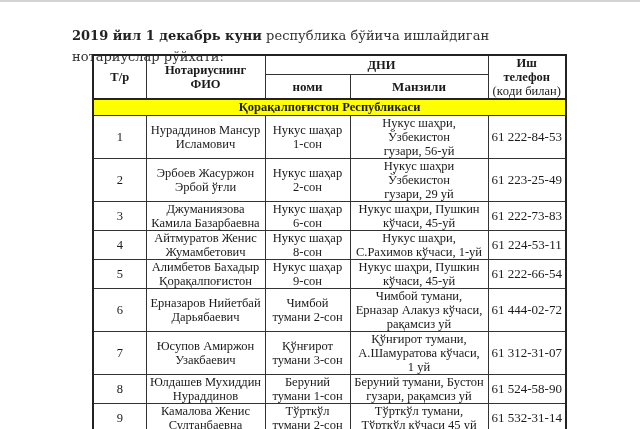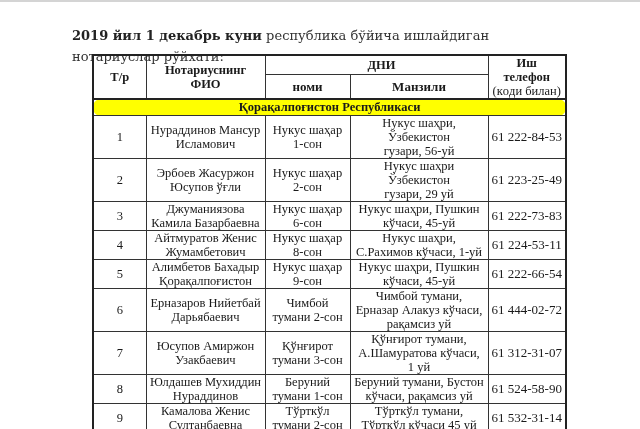--- a/index.html
+++ b/index.html
@@ -63,21 +63,20 @@
     table.notary tr.head-top th { border-top: 2px solid #222; }
     .phone-sub { font-weight: normal; }
     tr.region td {
       background: #ffff00;
       font-weight: bold;
       height: 15px;
       border-top: 2px solid #222;
       border-bottom: 1px solid #333;
       line-height: 15px;
       font-size: 12.5px;
-      border-radius: 8px;
     }
     tr.row-2 td { height: 28px; }
     tr.row-3 td { height: 41px; }
     tr.row-short td { height: 27px; }
     td.num { font-size: 12.5px; }
     td.phone { font-size: 13px; text-align: center; }
     td.addr { line-height: 14px; }
   </style>
 </head>
 <body>
@@ -127,21 +126,21 @@
           <div>Нукус шаҳри, Ўзбекистон</div>
           <div>гузари, 56-уй</div>
         </td>
     <td class="phone outer-right">61 222-84-53</td>
   </tr>
 
   <tr class="row-2">
     <td class="num outer-left">2</td>
     <td>
           <div>Эрбоев Жасуржон</div>
-          <div>Юсупов ўғли</div>
+          <div>Эрбой ўғли</div>
         </td>
     <td>
           <div>Нукус шаҳар</div>
           <div>2-сон</div>
         </td>
     <td class="addr">
           <div>Нукус шаҳри Ўзбекистон</div>
           <div>гузари, 29 уй</div>
         </td>
     <td class="phone outer-right">61 223-25-49</td>
@@ -239,21 +238,21 @@
     <td>
           <div>Юлдашев Мухиддин</div>
           <div>Нураддинов</div>
         </td>
     <td>
           <div>Беруний</div>
           <div>тумани 1-сон</div>
         </td>
     <td class="addr">
           <div>Беруний тумани, Бустон</div>
-          <div>кўчаси, рақамсиз уй</div>
+          <div>гузари, рақамсиз уй</div>
         </td>
     <td class="phone outer-right">61 524-58-90</td>
   </tr>
 
   <tr class="row-short">
     <td class="num outer-left">9</td>
     <td>
           <div>Камалова Женис</div>
           <div>Султанбаевна</div>
         </td>

